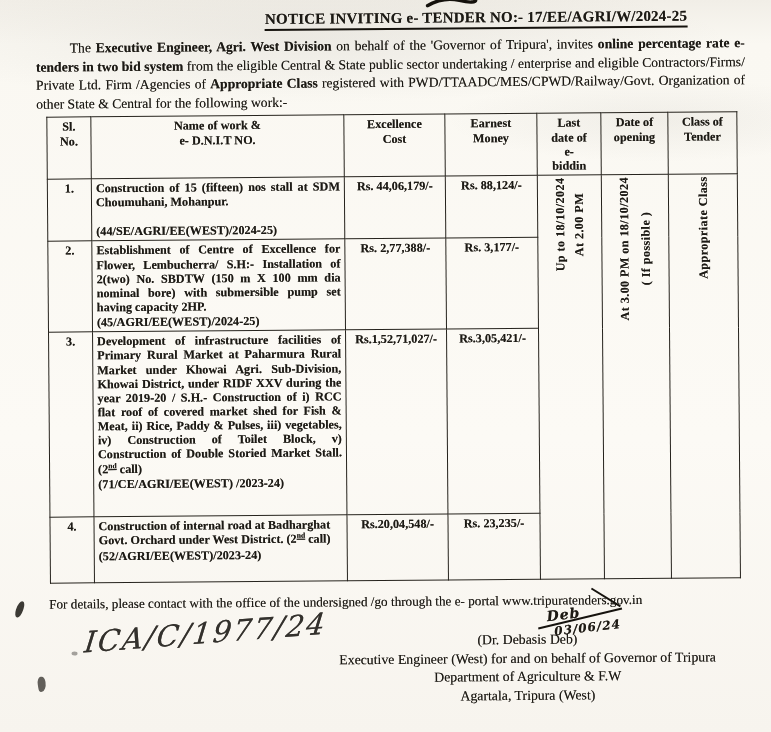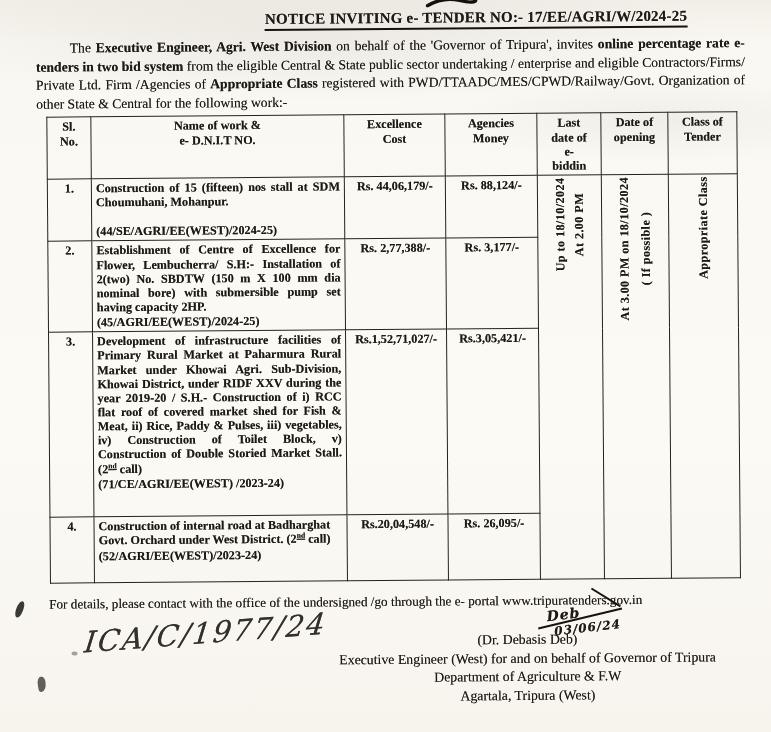--- a/index.html
+++ b/index.html
@@ -106,21 +106,21 @@
           <col style="width:69px">
       </colgroup>
       <tbody>
         <tr style="height:58px">
           <td class="hdr">Sl.
 No.</td>
           <td class="hdr">Name of work &amp;
 e- D.N.I.T NO.</td>
           <td class="hdr">Excellence
 Cost</td>
-          <td class="hdr">Agencies
+          <td class="hdr">Earnest
 Money</td>
           <td class="hdr">Last
 date of
 e-
 biddin</td>
           <td class="hdr">Date of
 opening</td>
           <td class="hdr">Class of
 Tender</td>
         </tr>
@@ -166,21 +166,21 @@
           <td class="money">Rs.3,05,421/-</td>
         </tr>
 
         <tr style="height:66px">
           <td class="sl">4.</td>
           <td class="name-cell name-left">
             <span>Construction of internal road at Badharghat Govt. Orchard under West District. (2</span><sup>nd</sup><span> call)</span>
             <div class="dnit">(52/AGRI/EE(WEST)/2023-24)</div>
           </td>
           <td class="money">Rs.20,04,548/-</td>
-          <td class="money">Rs. 26,095/-</td>
+          <td class="money">Rs. 23,235/-</td>
         </tr>
       </tbody>
     </table>
 
     <p class="contact">For details, please contact with the office of the undersigned /go through the e- portal www.tripuratenders.gov.in</p>
 
     <div class="ref-hand">ICA/C/1977/24</div>
 
     <div class="sign-area">
       <div class="scribble">

